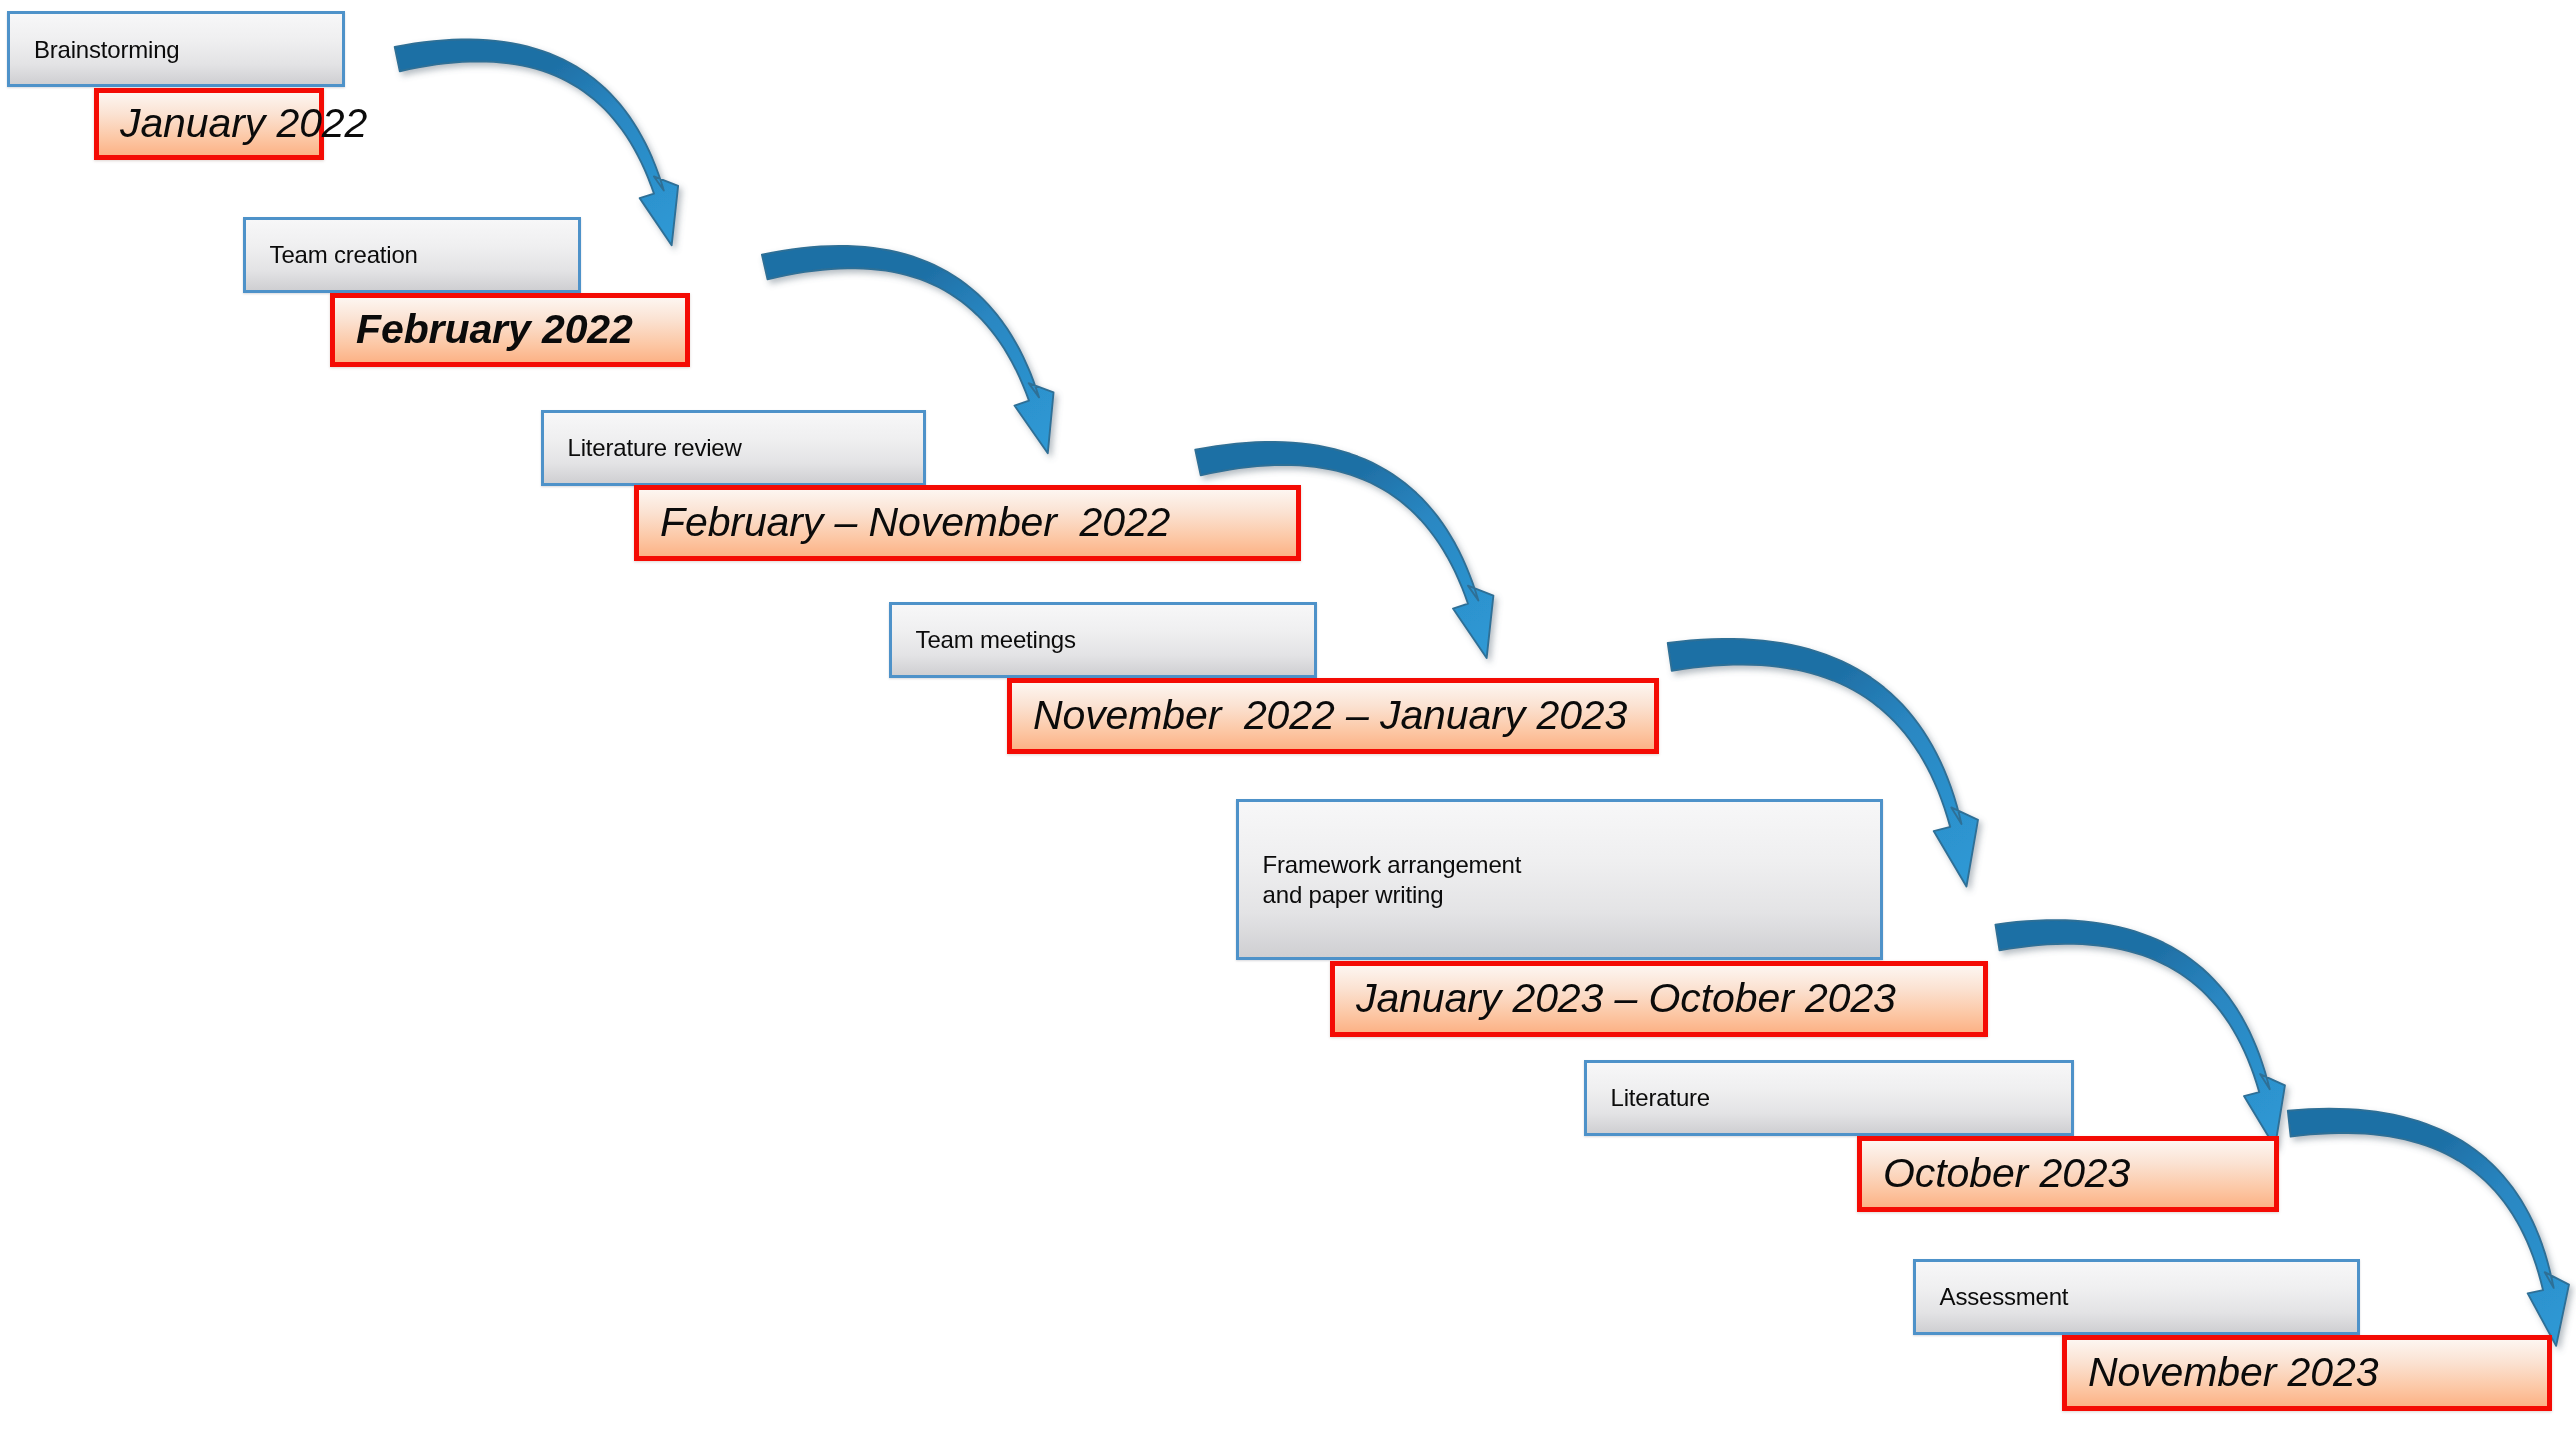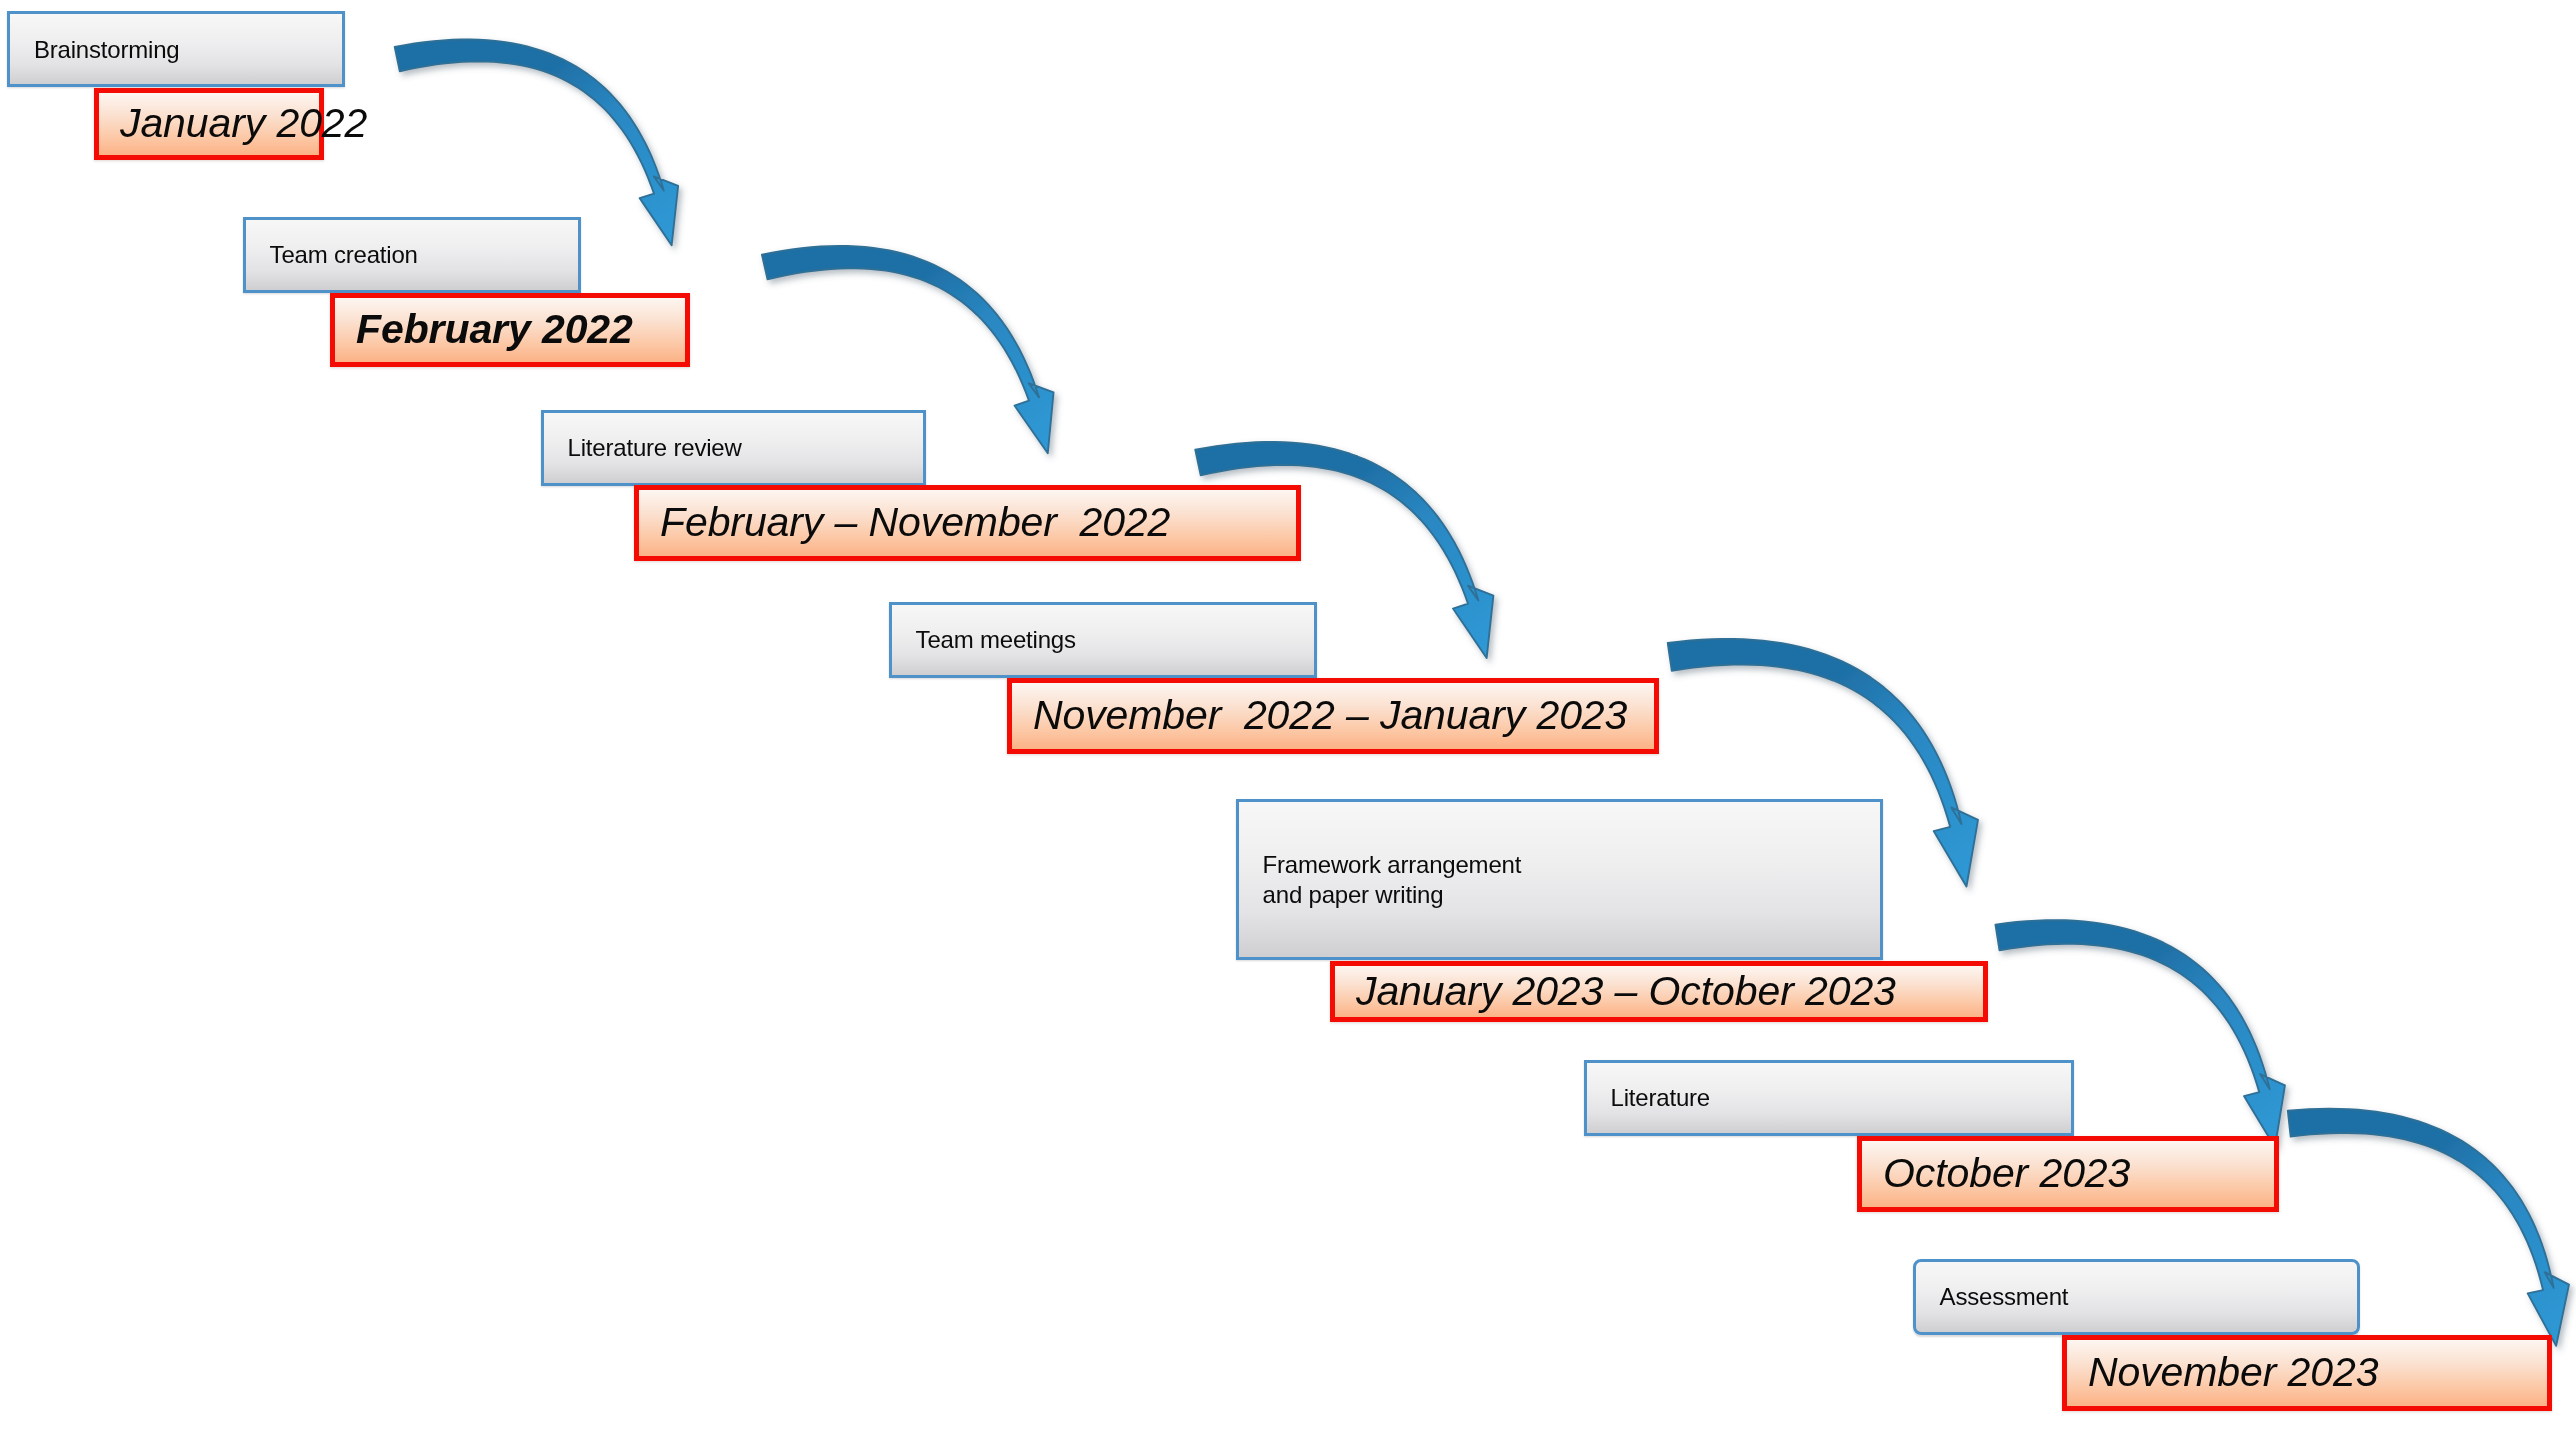--- a/index.html
+++ b/index.html
@@ -127,34 +127,34 @@
         </div>
         <div class="date-box" style="left: 1007px; top: 678px; width: 652px; height: 76px;">
           <div class="date-label">November  2022 – January 2023</div>
         </div>
       </div>
       <div class="phase">
         <div class="phase-box" style="left: 1236px; top: 799px; width: 647px; height: 161px;">
           <div class="phase-label">Framework arrangement
 and paper writing</div>
         </div>
-        <div class="date-box" style="left: 1330px; top: 961px; width: 658px; height: 61px;">
+        <div class="date-box" style="left: 1330px; top: 961px; width: 658px; height: 76px;">
           <div class="date-label">January 2023 – October 2023</div>
         </div>
       </div>
       <div class="phase">
         <div class="phase-box" style="left: 1584px; top: 1060px; width: 490px; height: 76px;">
           <div class="phase-label">Literature</div>
         </div>
         <div class="date-box" style="left: 1857px; top: 1136px; width: 422px; height: 76px;">
           <div class="date-label">October 2023</div>
         </div>
       </div>
       <div class="phase">
-        <div class="phase-box" style="left: 1913px; top: 1259px; width: 447px; height: 76px; border-radius: 8px;">
+        <div class="phase-box" style="left: 1913px; top: 1259px; width: 447px; height: 76px;">
           <div class="phase-label">Assessment</div>
         </div>
         <div class="date-box" style="left: 2062px; top: 1335px; width: 490px; height: 76px;">
           <div class="date-label">November 2023</div>
         </div>
       </div>
     </div>
 
 </div>
 

